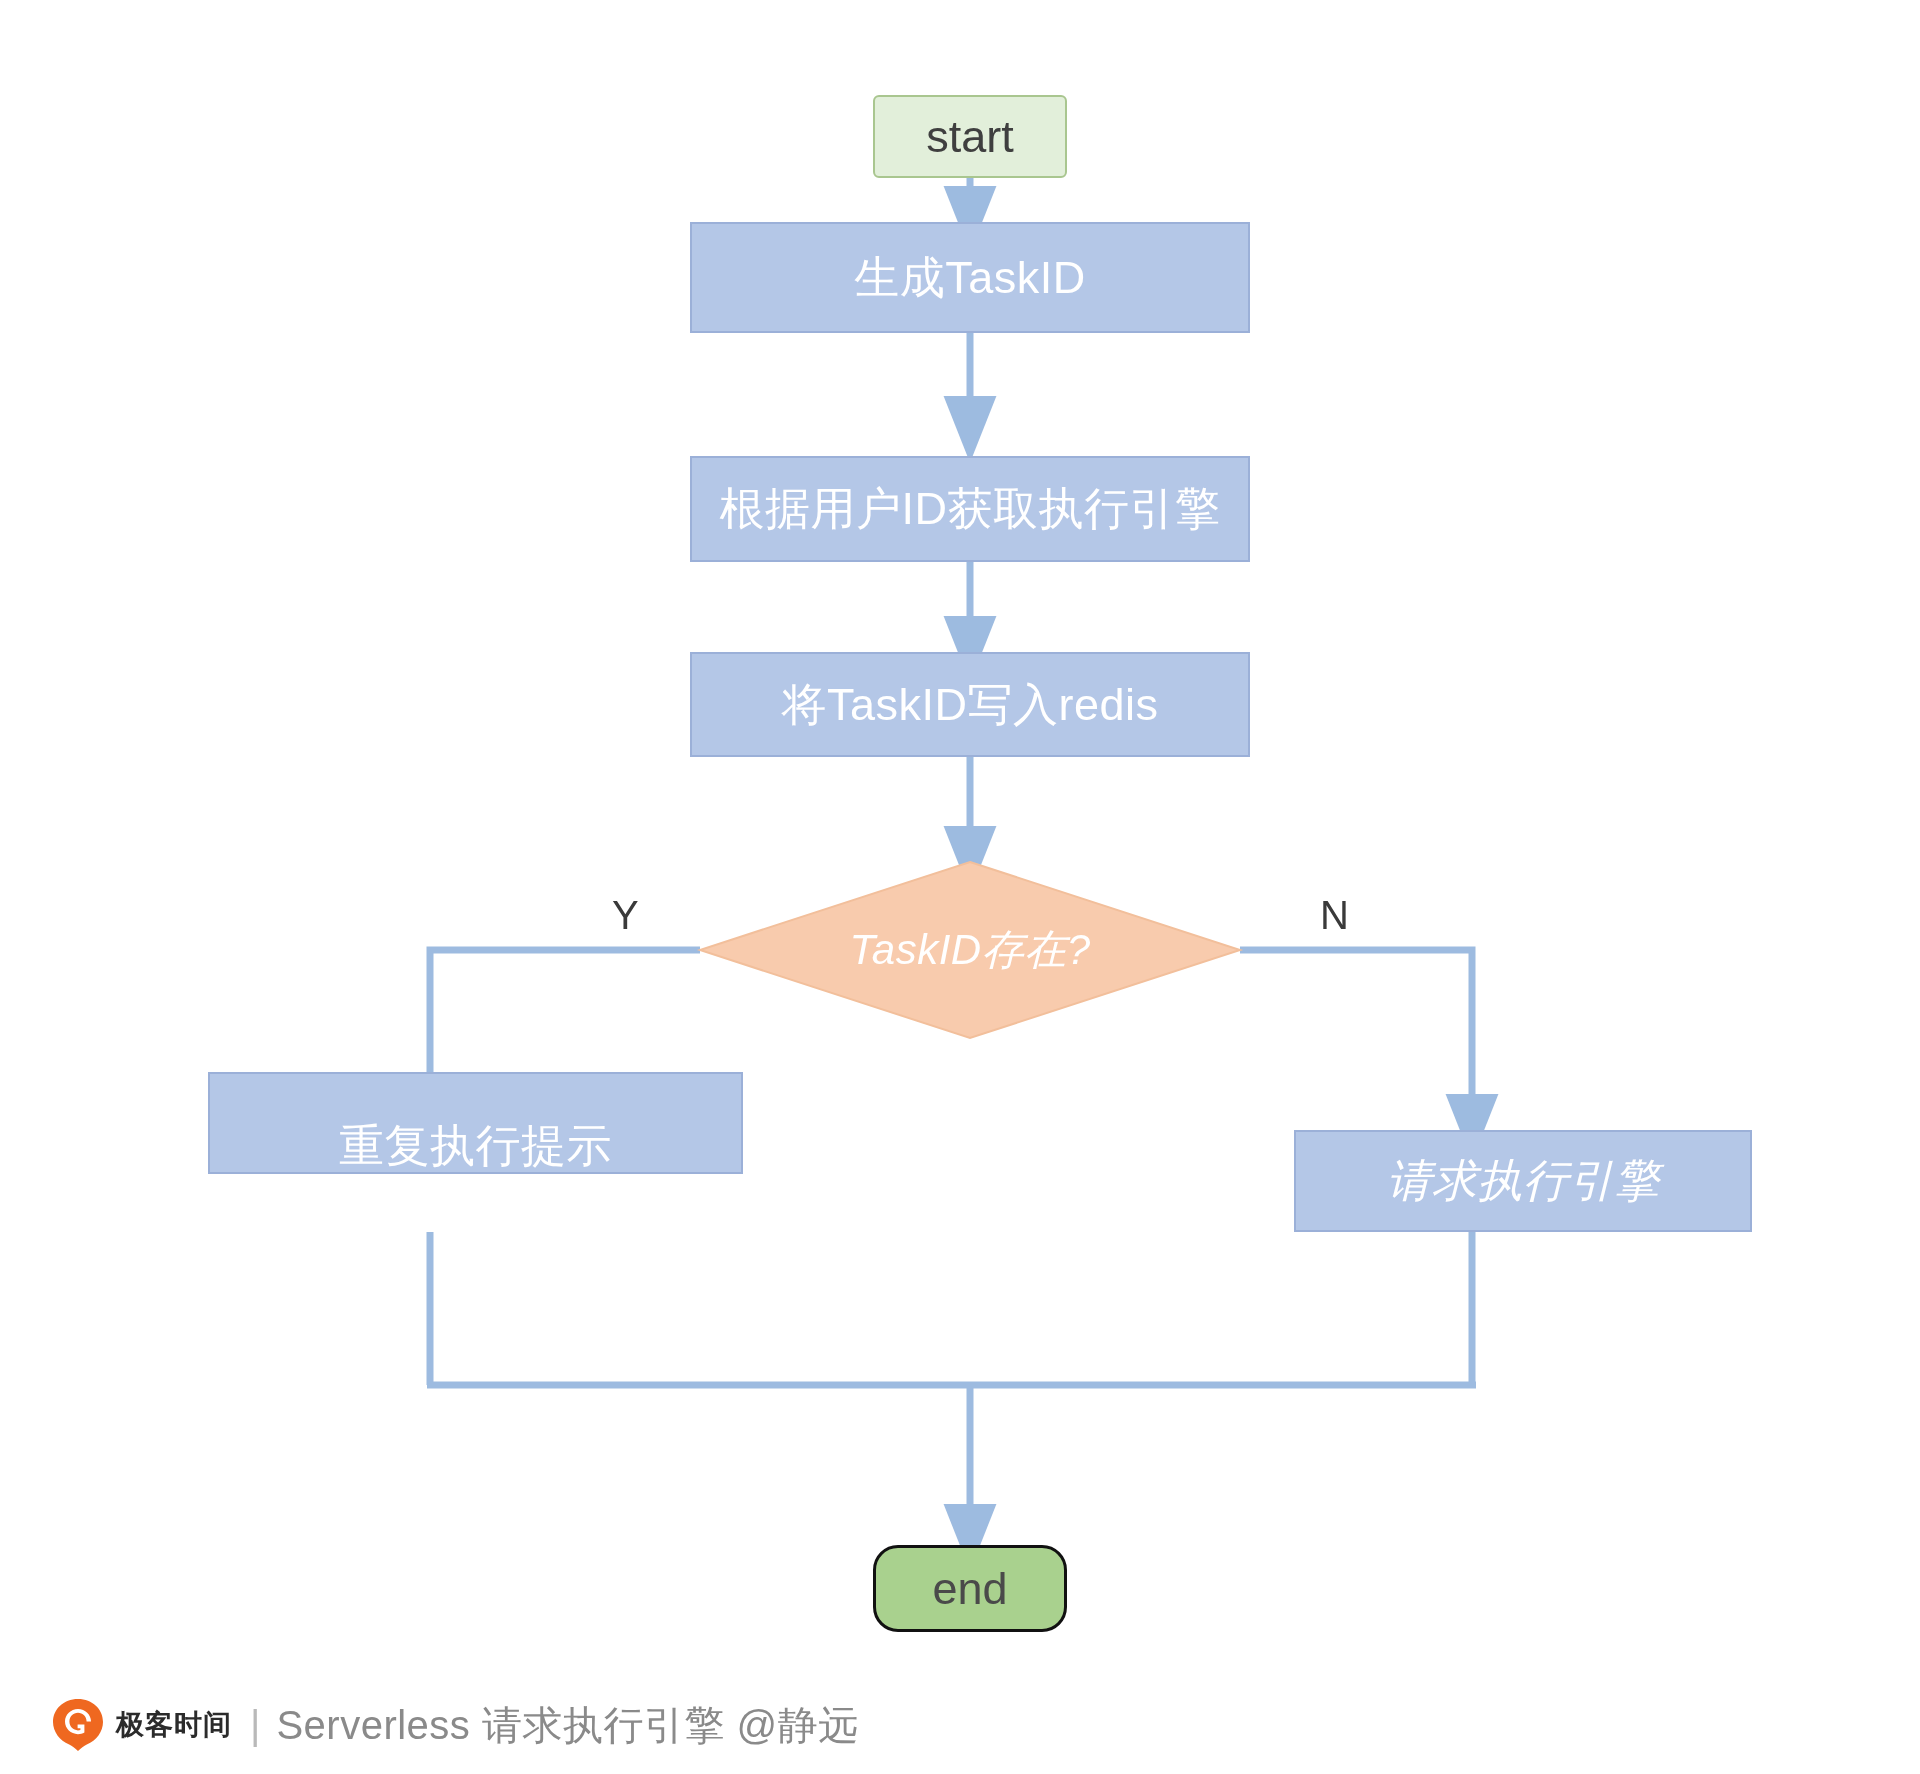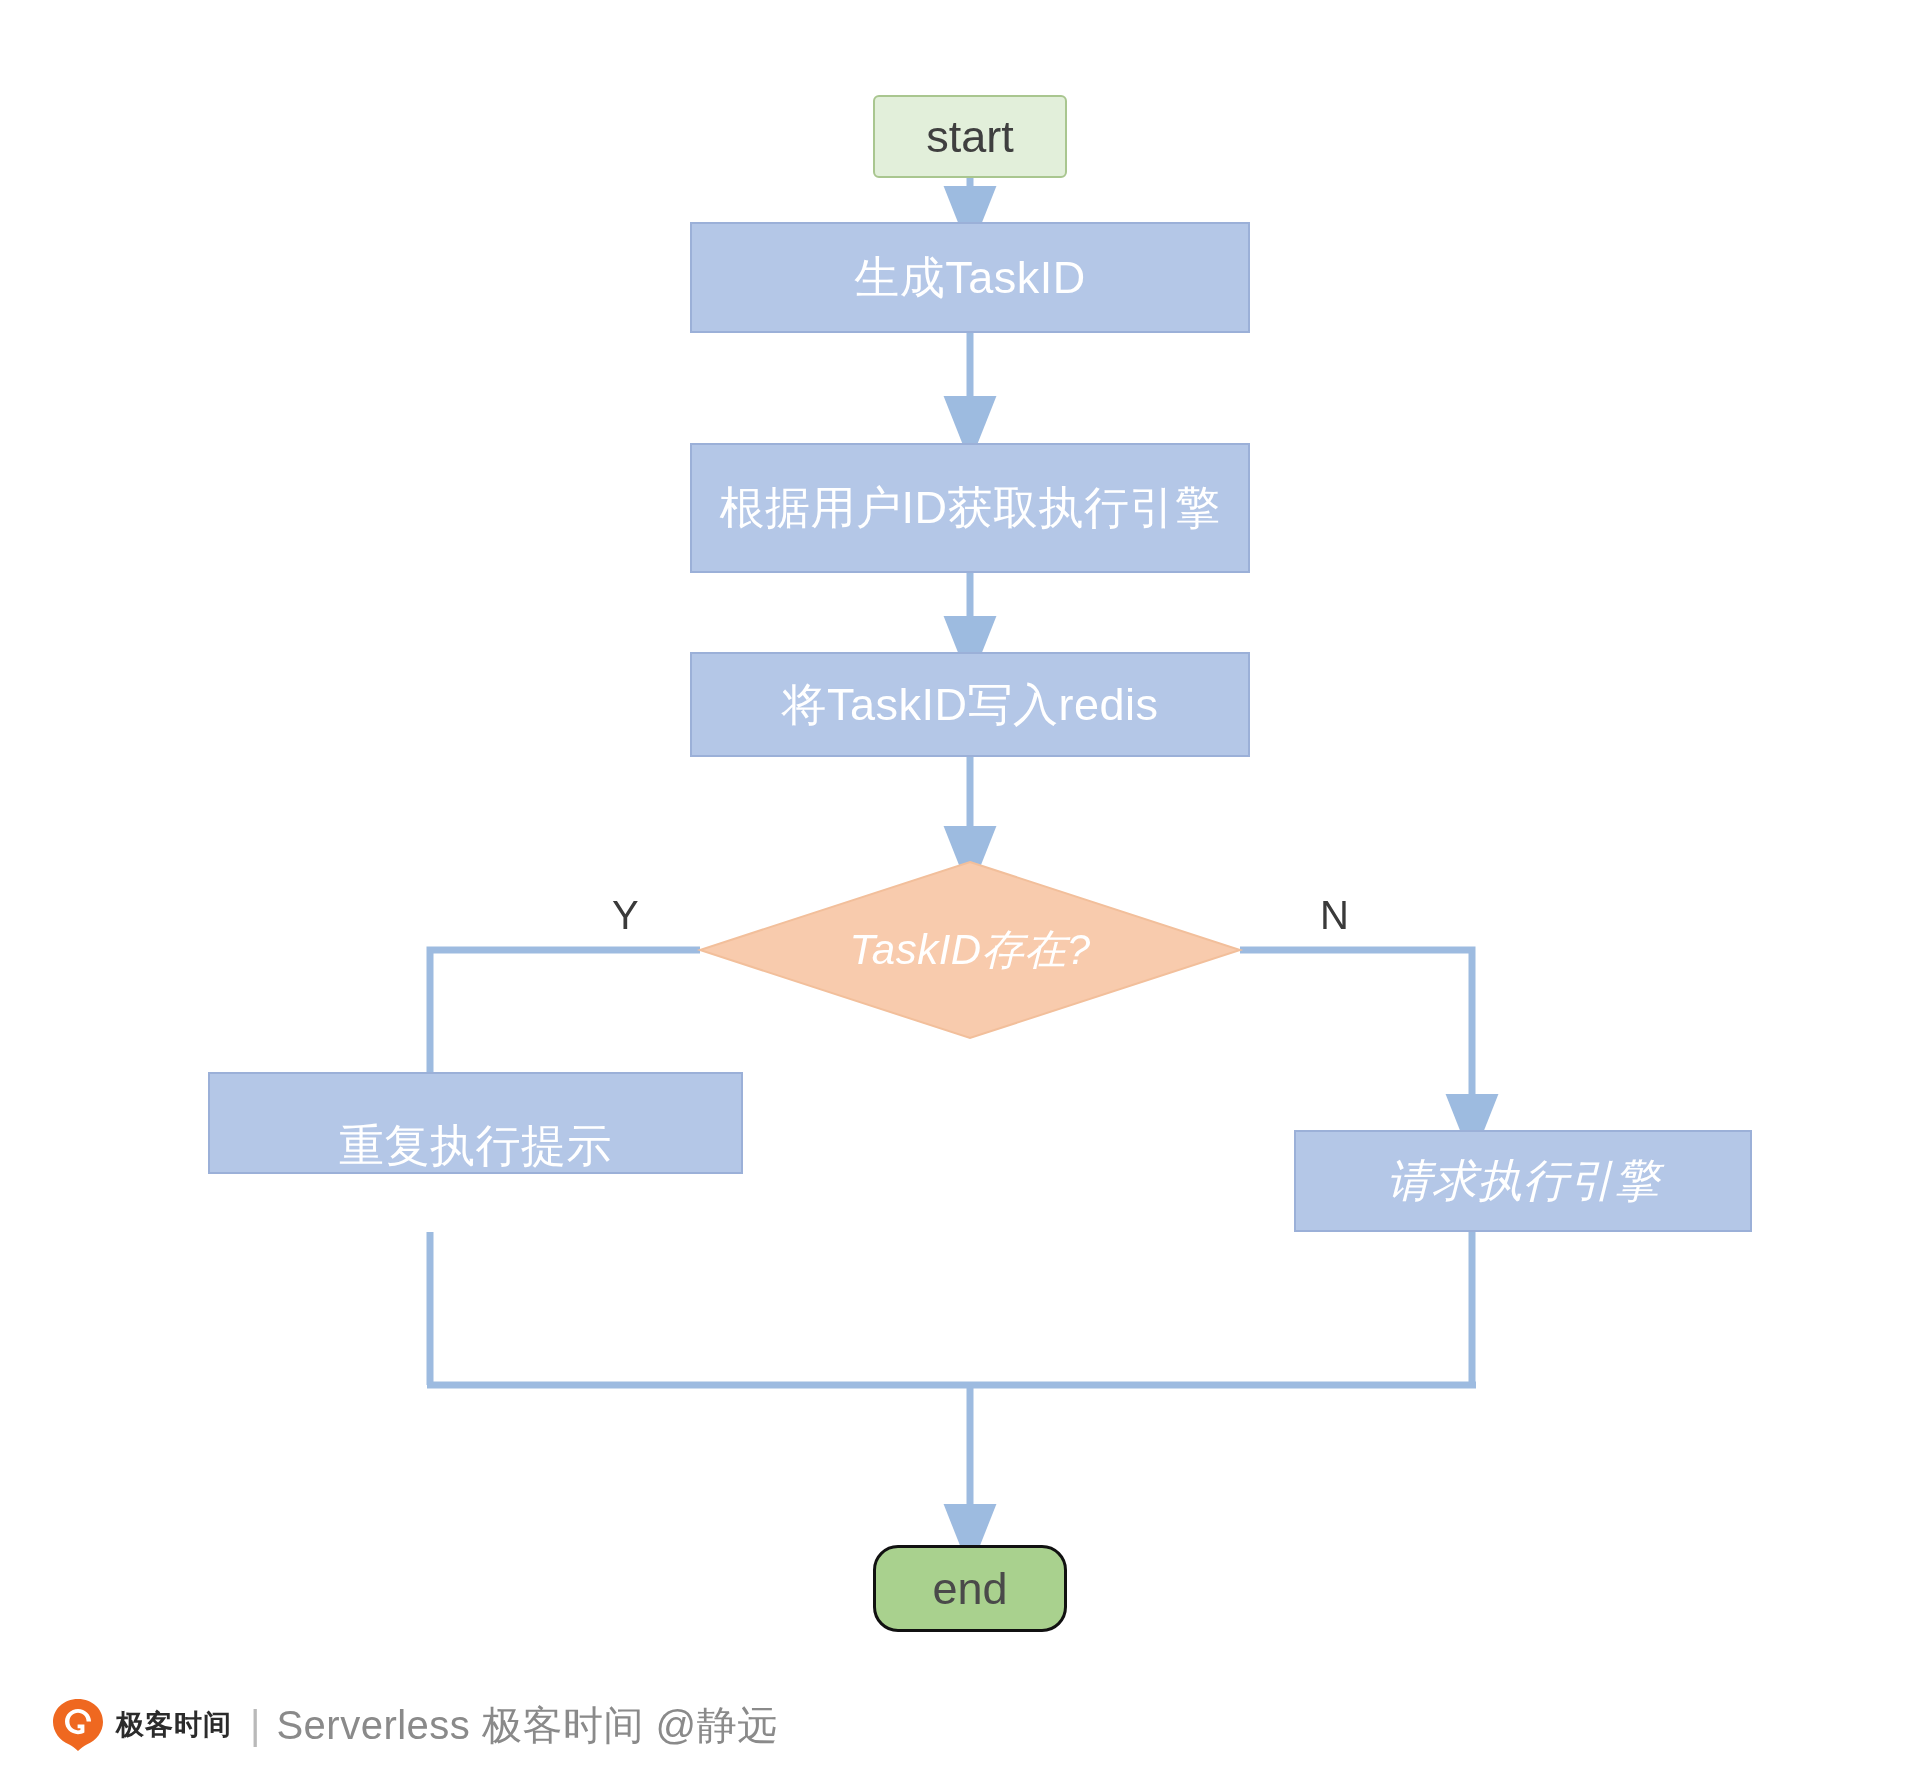--- a/index.html
+++ b/index.html
@@ -139,21 +139,21 @@
 </svg>
 
 <div class="node node-terminal-start" style="left:873px; top:95px; width:194px; height:83px;">
   <span>start</span>
 </div>
 
 <div class="node node-process" style="left:690px; top:222px; width:560px; height:111px;">
   <span>生成TaskID</span>
 </div>
 
-<div class="node node-process" style="left:690px; top:443px; width:560px; height:130px;">
+<div class="node node-process" style="left:690px; top:456px; width:560px; height:106px;">
   <span>根据用户ID获取执行引擎</span>
 </div>
 
 <div class="node node-process" style="left:690px; top:652px; width:560px; height:105px;">
   <span>将TaskID写入redis</span>
 </div>
 
 <div class="node node-decision" style="left:700px; top:905px; width:540px; height:90px;">
   <span>TaskID存在?</span>
 </div>
@@ -179,14 +179,14 @@
 </div>
 
 <div id="footer-watermark">
   <svg id="footer-logo-mark" viewBox="0 0 56 56" xmlns="http://www.w3.org/2000/svg">
     <path d="M28 2 C13.6 2 3 12.2 3 25 C3 34.8 9.6 43.4 19.2 47.6 C22.2 49 25 51.2 28 54 C31 51.2 33.8 49 36.8 47.6 C46.4 43.4 53 34.8 53 25 C53 12.2 42.4 2 28 2 Z" fill="#ef6820"></path>
     <path d="M28 12 C20.8 12 15 17.6 15 24.6 C15 31.6 20.8 37.2 28 37.2 C30.4 37.2 32.6 36.6 34.4 35.5 L34.4 27.4 L27.6 27.4 L27.6 31.2 L30.4 31.2 L30.4 33 C29.6 33.3 28.8 33.4 28 33.4 C23.2 33.4 19.4 29.5 19.4 24.6 C19.4 19.7 23.2 15.8 28 15.8 C32.8 15.8 36.6 19.7 36.6 24.6 L41 24.6 C41 17.6 35.2 12 28 12 Z" fill="#ffffff"></path>
     <path d="M20 40 C22.6 43.6 25.2 47 28 50.4 C30.8 47 33.4 43.6 36 40 C33.4 41.6 30.8 42.4 28 42.4 C25.2 42.4 22.6 41.6 20 40 Z" fill="#ef6820"></path>
   </svg>
   <span id="footer-brand">极客时间</span>
   <span id="footer-divider">|</span>
-  <span id="footer-course">Serverless 极客时间 @静远</span>
+  <span id="footer-course">Serverless 请求执行引擎 @静远</span>
 </div>
 
 </body></html>

